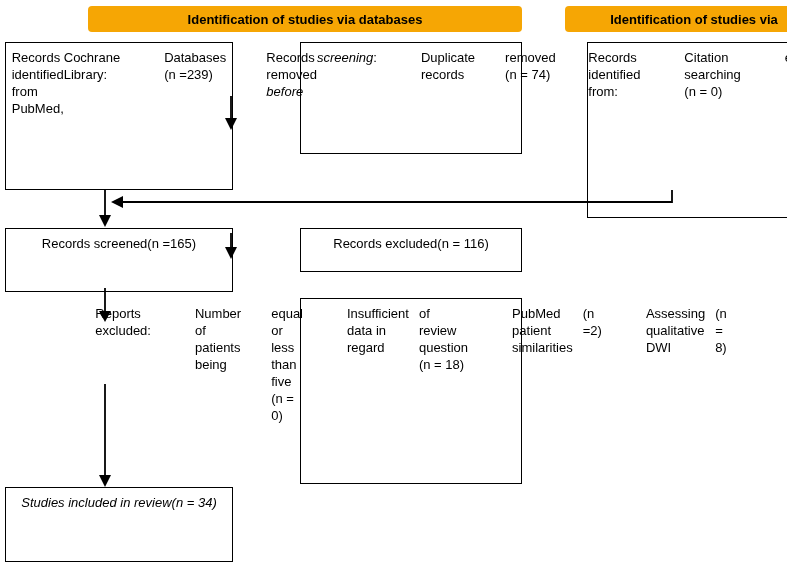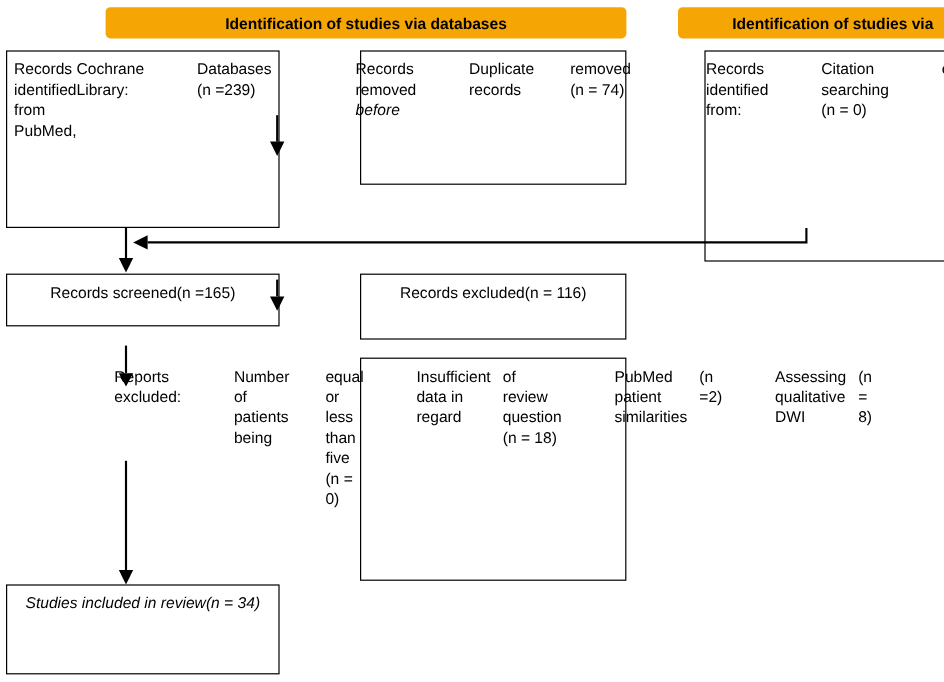--- a/index.html
+++ b/index.html
@@ -16,22 +16,22 @@
   .banner-other{ left:565px; top:6px; width:258px; }
 
   .box {
     position:absolute; background:#fff; border:1.6px solid #000;
     display:flex; flex-direction:row; justify-content:center;
     padding:6px 8px; font-size:13px; line-height:17px; z-index:2;
   }
   .box-identified       { left:5px;   top:42px;  width:228px; height:148px; }
   .box-removed          { left:300px; top:42px;  width:222px; height:112px; }
   .box-identified-other { left:563px; top:42px;  width:220px; height:176px;margin-left:24px; }
-  .box-screened         { left:5px;   top:228px; width:228px; height:44px; }
-  .box-excluded         { left:300px; top:228px; width:222px; height:55px; }
+  .box-screened         { left:5px;   top:228px; width:228px; height:64px; }
+  .box-excluded         { left:300px; top:228px; width:222px; height:44px; }
   .box-assessed         { left:5px;   top:322px; width:228px; height:62px; }
   .box-reports-excluded { left:300px; top:298px; width:222px; height:186px; }
   .box-included         { left:5px;   top:487px; width:228px; height:75px;font-style:italic; }
 
   .ind-lg { padding-left:44px; }
   .ind-md { padding-left:30px; }
   .ind-sm { padding-left:10px; }
   em { font-style:italic; }
 
   .arrows { position:absolute; left:0; top:0; z-index:3; pointer-events:none; }
@@ -68,20 +68,21 @@
   <div class="banner banner-other">Identification of studies via</div>
 
   <div class="box box-identified">
     <div>Records identified from PubMed,</div>
     <div>Cochrane Library:</div>
     <div class="ind-lg">Databases (n =239)</div>
   </div>
 
   <div class="box box-removed">
     <div><span>Records removed </span><em>before</em></div>
+    <div><em>screening</em><span>:</span></div>
     <div class="ind-lg">Duplicate records</div>
     <div class="ind-md">removed (n = 74)</div>
   </div>
 
   <div class="box box-identified-other">
     <div>Records identified from:</div>
     <div class="ind-lg">Citation searching (n = 0)</div>
     <div class="ind-lg">etc.</div>
   </div>
 

